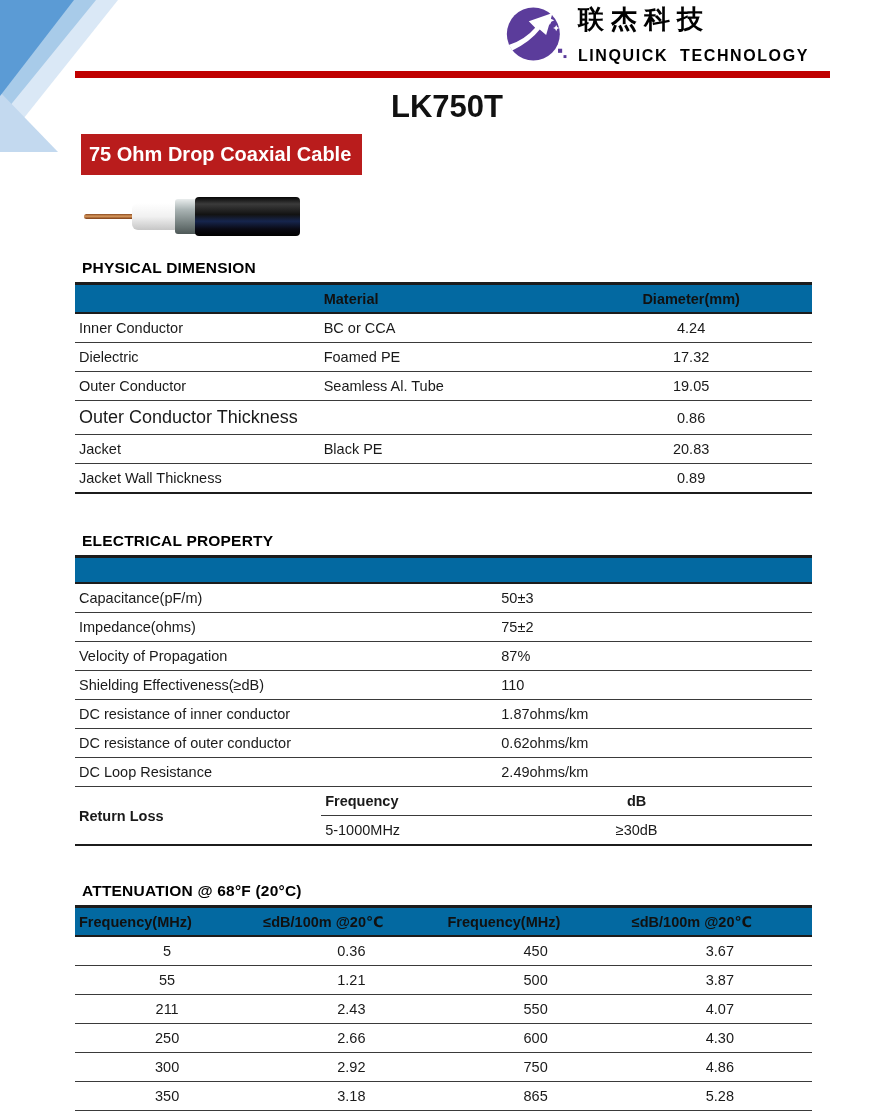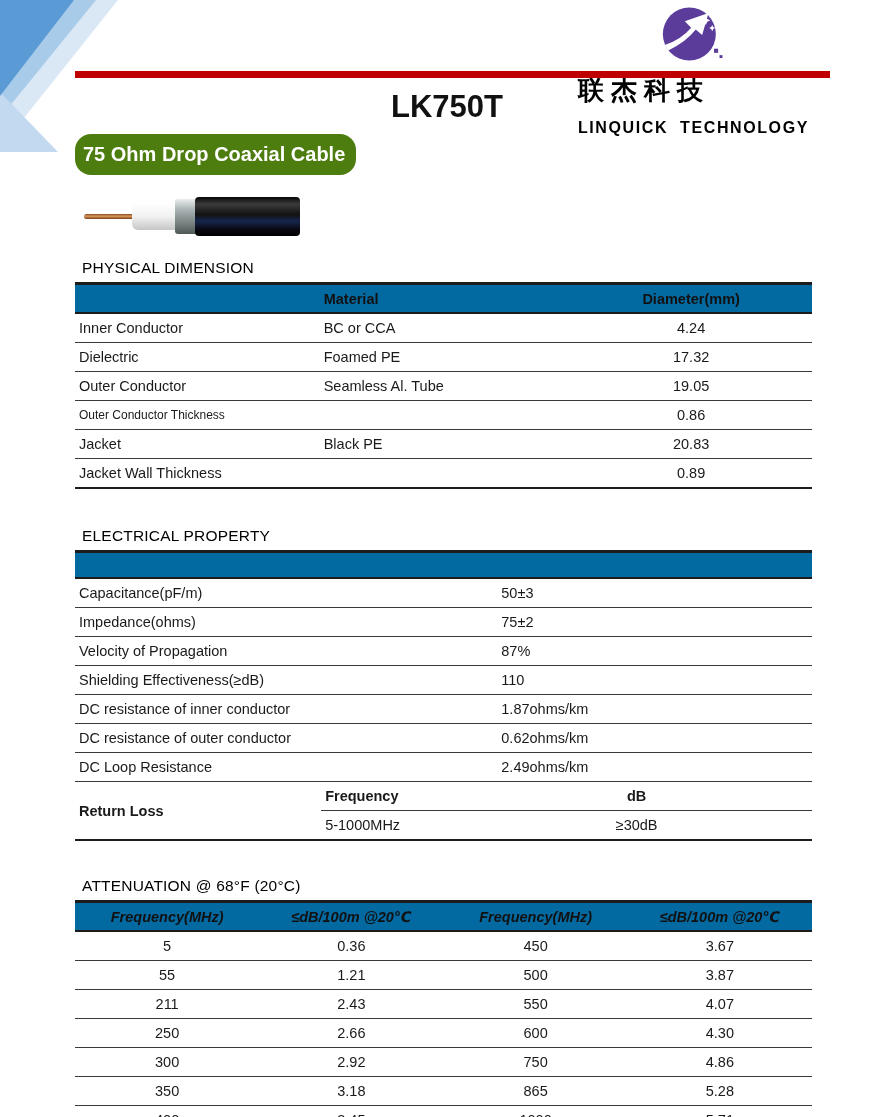--- a/index.html
+++ b/index.html
@@ -1,50 +1,50 @@
 <!DOCTYPE html>
 <html><head>
 <meta charset="utf-8">
 <style>
   html,body{margin:0;padding:0;background:#fff;}
   .page{position:relative;width:895px;height:1117px;background:#fff;overflow:hidden;
         font-family:"Liberation Sans","DejaVu Sans",sans-serif;color:#1a1a1a;}
   .corner{position:absolute;top:0;left:0;pointer-events:none;}
   
-  .logo{position:absolute;top:3px;right:86px;display:flex;align-items:center;gap:9px;flex-direction:column;}
+  .logo{position:absolute;top:3px;right:86px;display:flex;align-items:center;gap:9px;}
   .logo-text{display:flex;flex-direction:column;justify-content:center;}
   .logo-cn{font-size:26px;font-weight:bold;color:#000;letter-spacing:7px;line-height:1.15;white-space:nowrap;}
   .logo-en{font-size:16px;font-weight:bold;color:#000;letter-spacing:1.6px;word-spacing:6px;margin-top:13px;white-space:nowrap;}
   .red-bar{position:absolute;top:71px;left:75px;width:755px;height:7px;background:#C00000;}
   
   .main{position:absolute;top:84px;left:75px;width:737px;}
   h1{font-size:31px;font-weight:bold;color:#111;margin:6px 0 10px 7px;line-height:1.1;text-align:center;}
-  .subtitle{display:inline-block;margin-left:0;background:#4d7c0f;color:#fff;
-            font-size:20px;font-weight:600;padding:8px 11px 9px 8px;line-height:1.2;border-radius:16px;}
+  .subtitle{display:inline-block;margin-left:6px;background:#b91c1c;color:#fff;
+            font-size:20px;font-weight:600;padding:8px 11px 9px 8px;line-height:1.2;}
   .cable-wrap{margin:20px 0 0 7px;height:42px;}
   section{margin:0;}
   .sec-physical{margin-top:12px;}
   .sec-electrical{margin-top:28px;}
   .sec-attenuation{margin-top:26px;}
-  h2{font-size:15.5px;font-weight:normal;color:#000;margin:0;padding:10px 0 5px 7px;
+  h2{font-size:15.5px;font-weight:bold;color:#000;margin:0;padding:10px 0 5px 7px;
      border-bottom:3px solid #1c1c1c;letter-spacing:.2px;}
   table{width:100%;border-collapse:collapse;font-size:14.5px;table-layout:fixed;}
   thead th{background:#0369a1;font-weight:bold;color:#111;text-align:left;
            padding:5px 4px;border-bottom:2px solid #1c1c1c;height:17px;}
   tbody td{padding:6px 4px;border-bottom:1px solid #3a3a3a;height:15px;vertical-align:middle;}
   .c{text-align:center;}
-  .small-label{font-size:12px;}
+  .small-label{font-size:18px;}
   .t-physical tbody tr:last-child td{border-bottom:2px solid #1c1c1c;}
   .t-electrical thead th{height:14px;}
   .t-rl{border-bottom:2.5px solid #1c1c1c;}
   .t-rl td{padding:6px 4px;height:15px;}
   .t-rl .rl-label{font-weight:bold;border-bottom:none;vertical-align:middle;}
   .t-rl .hdr-cell{font-weight:bold;border-bottom:1px solid #3a3a3a;}
   .t-rl .val-cell{border-bottom:none;}
-  .t-attenuation thead th{text-align:center;border-bottom:2.5px solid #1c1c1c;font-style:italic;}
+  .t-attenuation thead th{text-align:left;border-bottom:2.5px solid #1c1c1c;}
   .t-attenuation tbody td{text-align:center;}
   .t-attenuation tbody tr:last-child td{border-bottom:2px solid #1c1c1c;}
 </style>
 </head>
 <body>
 
 <div class="page">
 
   <svg class="corner" width="180" height="170" viewBox="0 0 180 170">
     <polygon points="0,0 118,0 0,148" fill="#DAE8F6"></polygon>

